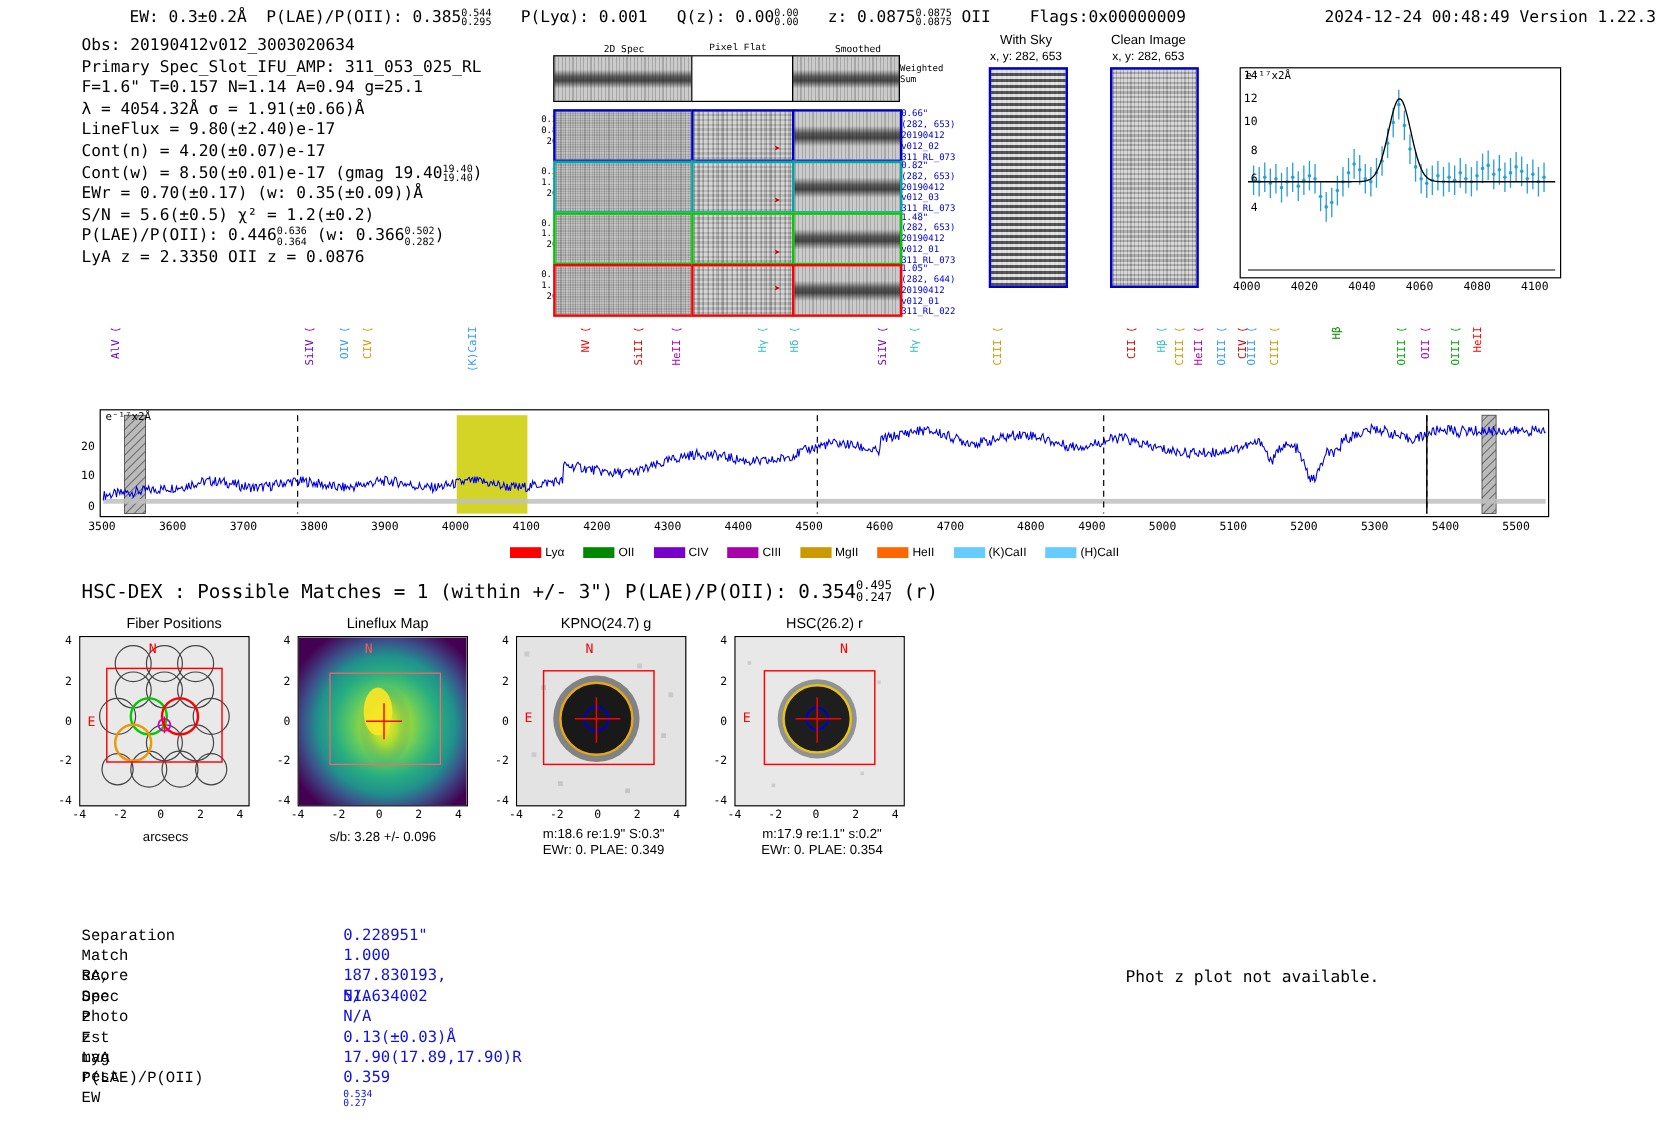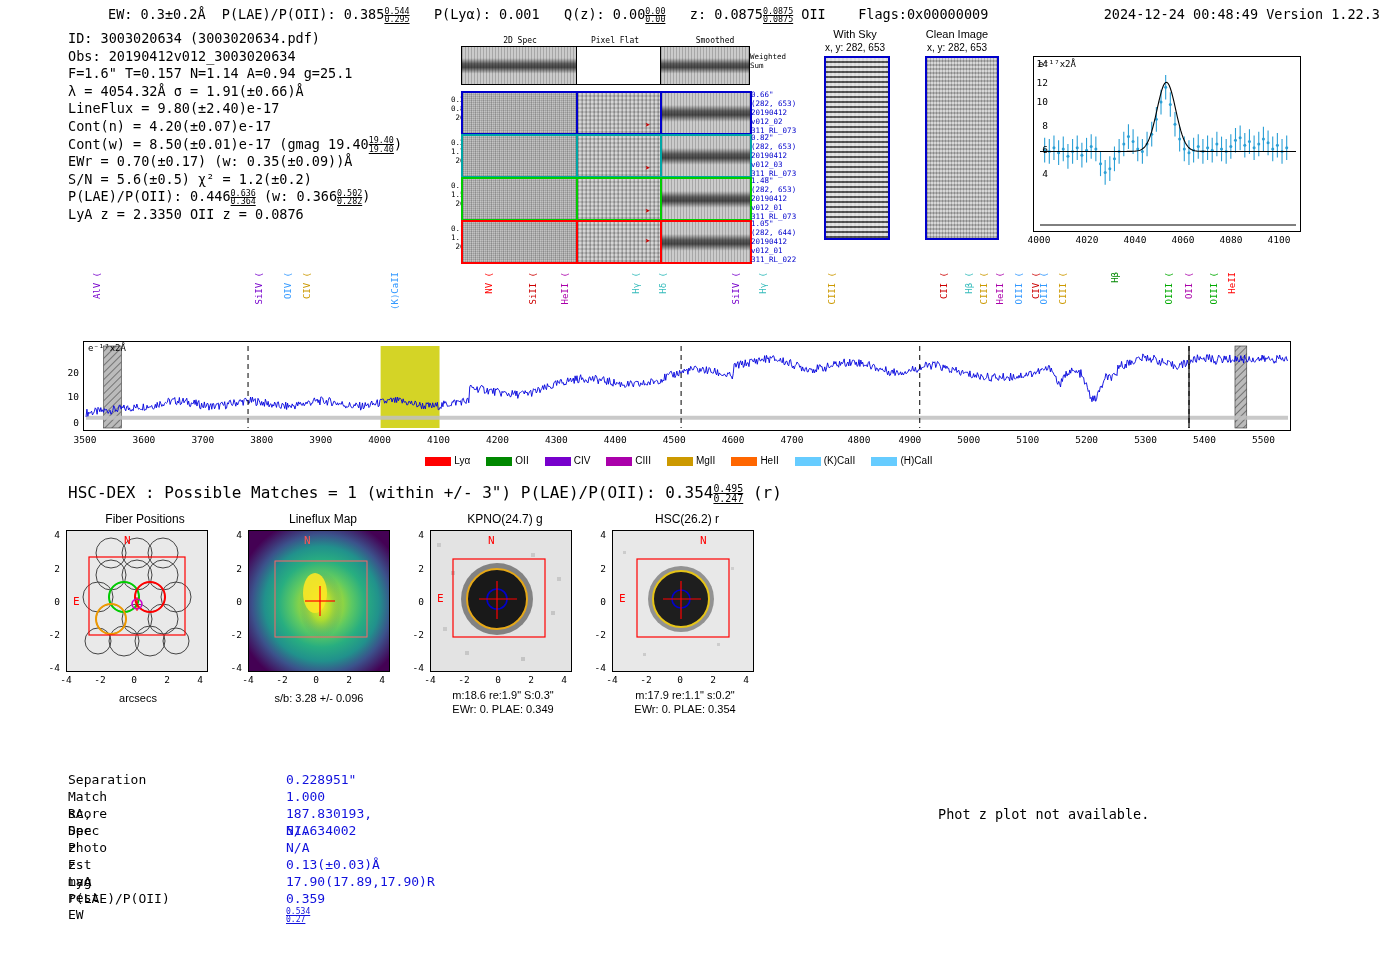--- a/index.html
+++ b/index.html
@@ -4,21 +4,21 @@
 <style>
   html,body{margin:0;padding:0;}
   body{
     width:1400px;height:953px;background:#ffffff;
     font-family:"DejaVu Sans Mono","Liberation Mono",monospace;
     font-size:12px;color:#000;position:relative;overflow:hidden;
   }
   .abs{position:absolute;}
   .mono{font-family:"DejaVu Sans Mono","Liberation Mono",monospace;}
   .sans{font-family:"Liberation Sans",sans-serif;}
-  .frac{display:inline-block;vertical-align:middle;font-size:0.62em;line-height:1.0;text-align:left;text-decoration:underline;}
+  .frac{display:inline-block;vertical-align:middle;font-size:0.62em;line-height:1.0;text-align:left;}
   .frac span{display:block;}
 
   
   #topline{top:6px;left:68px;font-size:13.5px;letter-spacing:0px;margin-left:40px;}
   #datestamp{top:6px;right:20px;font-size:13.5px;}
 
   
   #infoblock{top:30px;left:68px;font-size:13.5px;line-height:17.6px;}
   .plabel{position:absolute;font-size:8px;text-align:center;}
 
@@ -67,60 +67,60 @@
   
   #bigspec{left:83px;top:341px;width:1208px;height:90px;border:1px solid #000;box-sizing:border-box;background:#fff;}
   .emlabel{position:absolute;font-size:9px;transform:rotate(-90deg);transform-origin:left bottom;white-space:nowrap;}
   .legendbox{width:26px;height:9px;display:inline-block;vertical-align:middle;margin-right:3px;}
 
   
   .cut{position:absolute;border:1px solid #000;box-sizing:border-box;}
 
   
   #bottomtbl{left:68px;top:772px;font-size:13px;line-height:16.6px;}
-  #bottomtbl .k{position:absolute;left:0;}
+  #bottomtbl .k{position:absolute;left:0;font-family:Liberation Mono, monospace;}
   #bottomtbl .v{position:absolute;left:218px;color:#1111dd;}
   #photoznote{left:938px;top:806px;font-size:13.5px;}
 </style>
 </head>
 <body>
 
 <div class="abs mono" id="topline">
   <span>EW: 0.3±0.2Å</span>&nbsp;
   <span>P(LAE)/P(OII): 0.385</span><span class="frac"><span>0.544</span><span>0.295</span></span>&nbsp;&nbsp;
   <span>P(Lyα): 0.001</span>&nbsp;&nbsp;
   <span>Q(z): 0.00</span><span class="frac"><span>0.00</span><span>0.00</span></span>&nbsp;&nbsp;
   <span>z: 0.0875</span><span class="frac"><span>0.0875</span><span>0.0875</span></span>
   <span>OII</span>&nbsp;&nbsp;&nbsp;
   <span>Flags:0x00000009</span>
 </div>
 <div class="abs mono" id="datestamp">2024-12-24 00:48:49  Version 1.22.3</div>
 
 <div class="abs mono" id="infoblock">
-  <div>ID: 3003020634 (3003020634.pdf)</div>
   <div>Obs: 20190412v012_3003020634</div>
+  <div>Primary Spec_Slot_IFU_AMP: 311_053_025_RL</div>
   <div>F=1.6"  T=0.157  N=1.14  A=0.94  g=25.1</div>
   <div>λ = 4054.32Å  σ = 1.91(±0.66)Å</div>
   <div>LineFlux = 9.80(±2.40)e-17</div>
   <div>Cont(n) = 4.20(±0.07)e-17</div>
   <div>
     <span>Cont(w) = 8.50(±0.01)e-17 (gmag 19.40</span><span class="frac"><span>19.40</span><span>19.40</span></span><span>)</span>
   </div>
   <div>EWr = 0.70(±0.17) (w: 0.35(±0.09))Å</div>
   <div>S/N = 5.6(±0.5)  χ² = 1.2(±0.2)</div>
   <div>
     <span>P(LAE)/P(OII): 0.446</span><span class="frac"><span>0.636</span><span>0.364</span></span>
     <span>(w: 0.366</span><span class="frac"><span>0.502</span><span>0.282</span></span><span>)</span>
   </div>
   <div>LyA z = 2.3350  OII z = 0.0876</div>
 </div>
 
 <div class="abs" style="left:460px;top:36px;width:320px;height:12px;">
   <div class="plabel" style="left:0px;top:0px;width:120px;">2D Spec</div>
-  <div class="plabel" style="left:110px;top:0px;width:90px;">Pixel Flat</div>
+  <div class="plabel" style="left:110px;top:0px;width:90px;font-family:Liberation Mono, monospace;">Pixel Flat</div>
   <div class="plabel" style="left:200px;top:0px;width:110px;">Smoothed</div>
 </div>
 
 <div class="abs blackframe specband" style="left:461px;top:46px;width:115px;height:37px;"></div>
 <div class="abs blackframe" style="left:576px;top:46px;width:84px;height:37px;background:#fff;"></div>
 <div class="abs blackframe specband" style="left:660px;top:46px;width:88px;height:37px;"></div>
 <div class="abs tinytxt" style="left:750px;top:52px;width:40px;">
   <div>Weighted</div>
   <div>Sum</div>
 </div>

